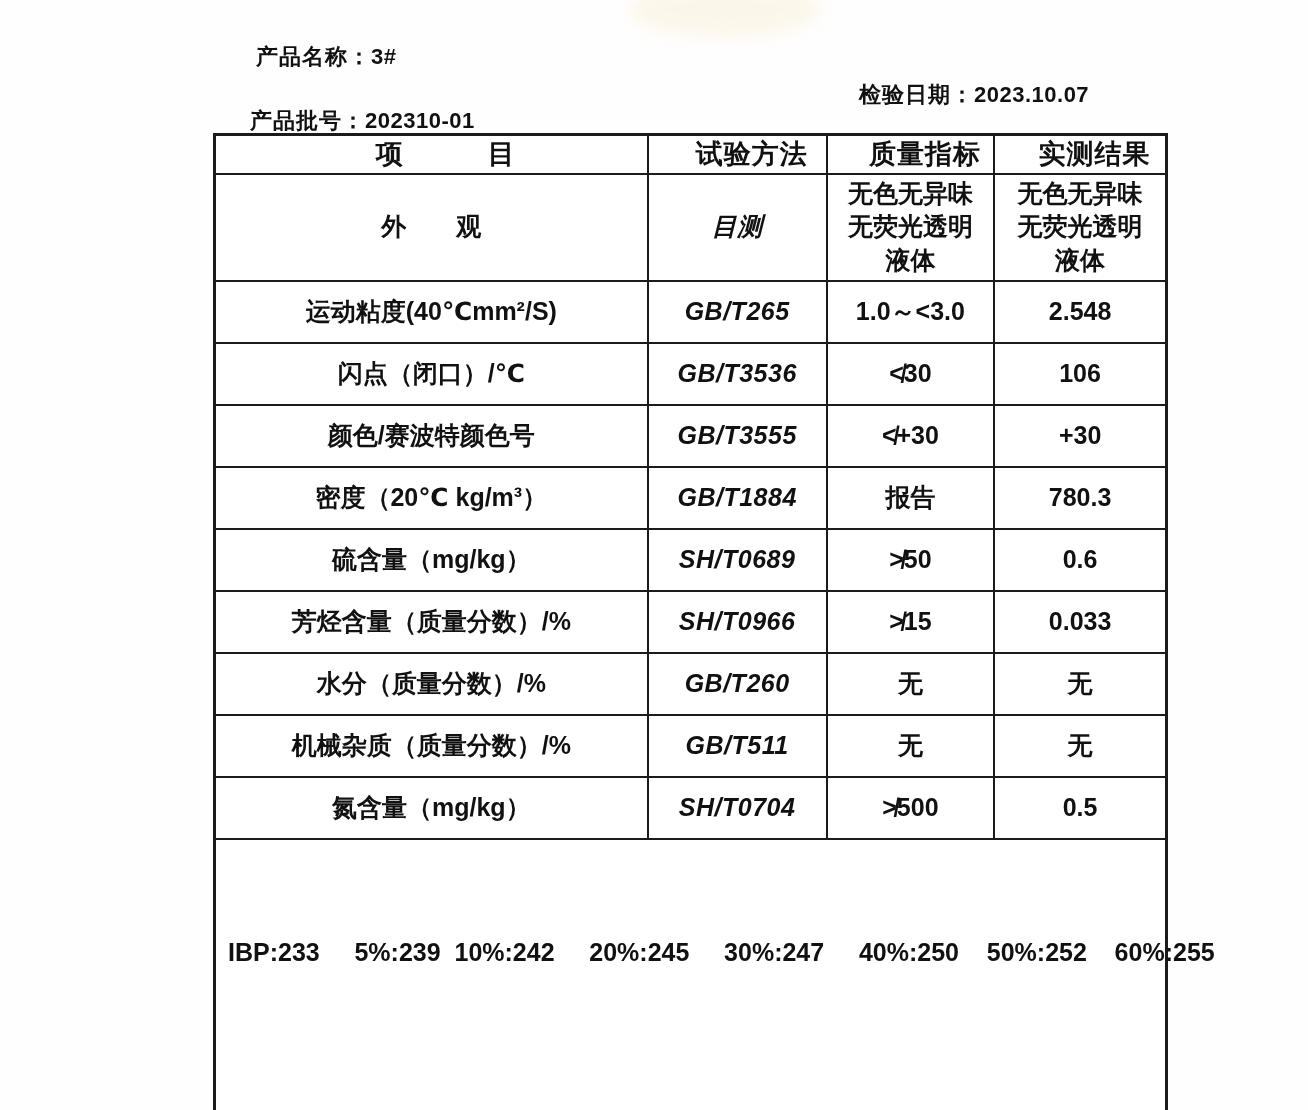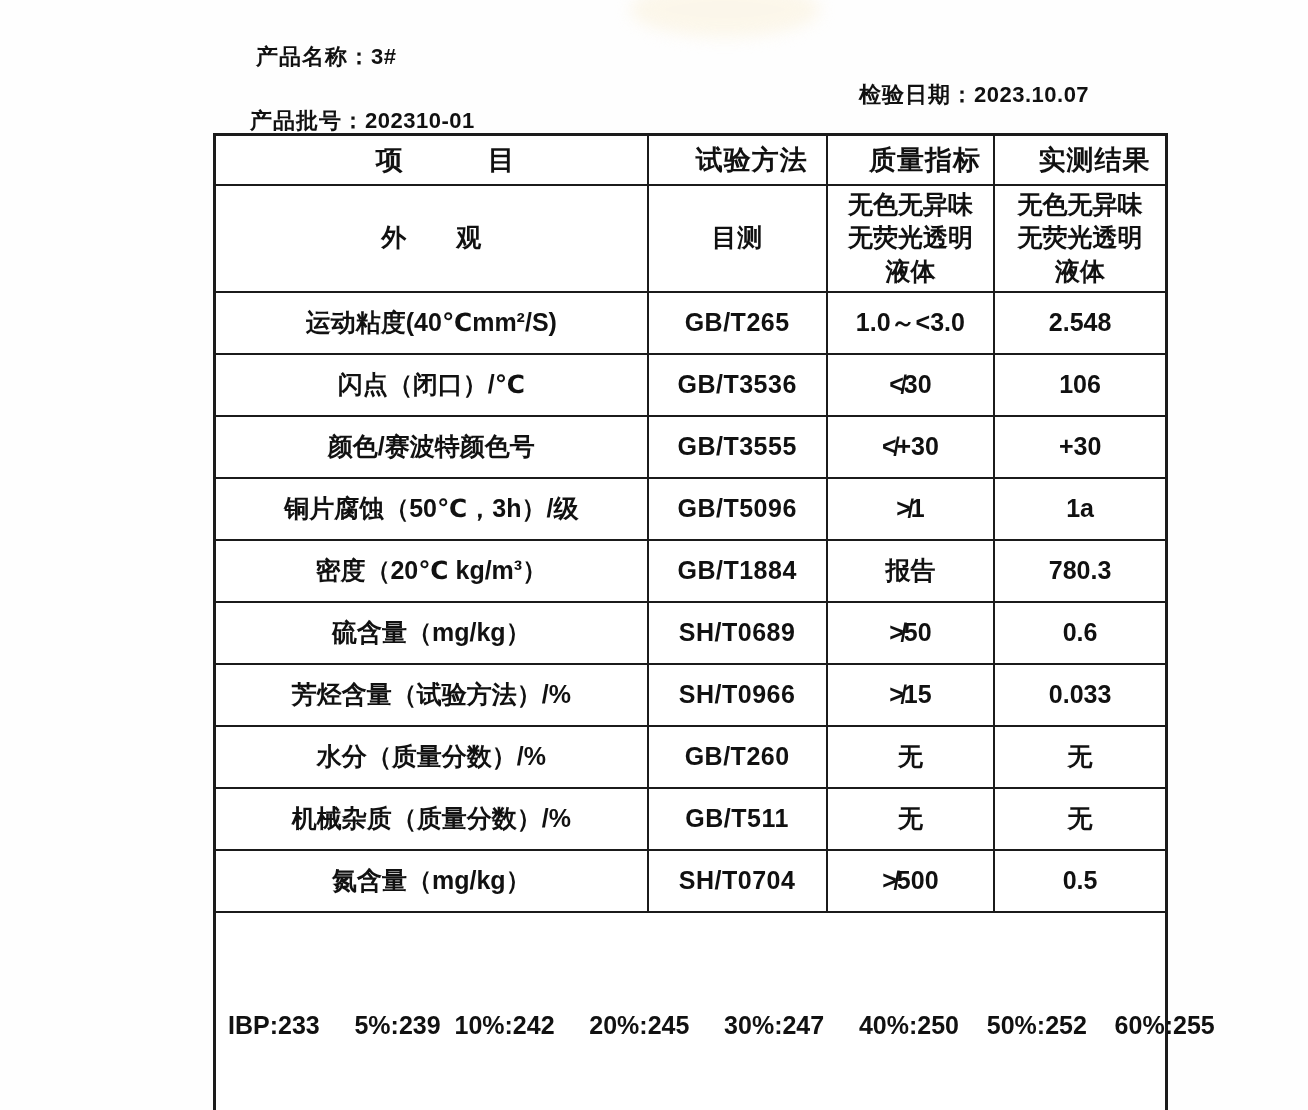--- a/index.html
+++ b/index.html
@@ -45,41 +45,41 @@
     width: 955px;
     border-collapse: collapse;
     table-layout: fixed;
     background: #fff;
   }
   table.qc, table.qc th, table.qc td {
     border: 2px solid #1b1b1b;
   }
   table.qc { border-width: 3px; }
   table.qc th {
-    height: 50px;
+    height: 39px;
     font-size: 27px;
     font-weight: 700;
     text-align: center;
     vertical-align: middle;
     white-space: pre;
     letter-spacing: 1px;
     padding-left: 29px;
   }
   table.qc td {
     height: 62px;
     font-size: 25px;
     font-weight: 700;
     text-align: center;
     vertical-align: middle;
     white-space: pre-line;
     line-height: 1.35;
     padding: 2px 4px;
   }
   table.qc tbody tr:first-child td { height: 103px; }
-  td.method-cell { font-size: 24px; letter-spacing: 0.5px; }
+  td.method-cell { font-size: 24px; letter-spacing: 0.5px; font-style: italic; }
   td.spec-cell, td.result-cell { font-size: 25px; }
   table.qc tfoot td {
     height: 130px;
     text-align: left;
     vertical-align: middle;
     padding: 6px 10px 10px 12px;
     white-space: pre;
     font-size: 25px;
     line-height: 1.7;
   }
@@ -135,39 +135,33 @@
           <td class="spec-cell">≮30</td>
           <td class="result-cell">106</td>
         </tr>
         <tr>
           <td class="item-cell">颜色/赛波特颜色号</td>
           <td class="method-cell">GB/T3555</td>
           <td class="spec-cell">≮+30</td>
           <td class="result-cell">+30</td>
         </tr>
         <tr>
-          <td class="item-cell">铜片腐蚀（50℃，3h）/级</td>
-          <td class="method-cell">GB/T5096</td>
-          <td class="spec-cell">≯1</td>
-          <td class="result-cell">1a</td>
-        </tr>
-        <tr>
           <td class="item-cell">密度（20℃ kg/m³）</td>
           <td class="method-cell">GB/T1884</td>
           <td class="spec-cell">报告</td>
           <td class="result-cell">780.3</td>
         </tr>
         <tr>
           <td class="item-cell">硫含量（mg/kg）</td>
           <td class="method-cell">SH/T0689</td>
           <td class="spec-cell">≯50</td>
           <td class="result-cell">0.6</td>
         </tr>
         <tr>
-          <td class="item-cell">芳烃含量（试验方法）/%</td>
+          <td class="item-cell">芳烃含量（质量分数）/%</td>
           <td class="method-cell">SH/T0966</td>
           <td class="spec-cell">≯15</td>
           <td class="result-cell">0.033</td>
         </tr>
         <tr>
           <td class="item-cell">水分（质量分数）/%</td>
           <td class="method-cell">GB/T260</td>
           <td class="spec-cell">无</td>
           <td class="result-cell">无</td>
         </tr>

